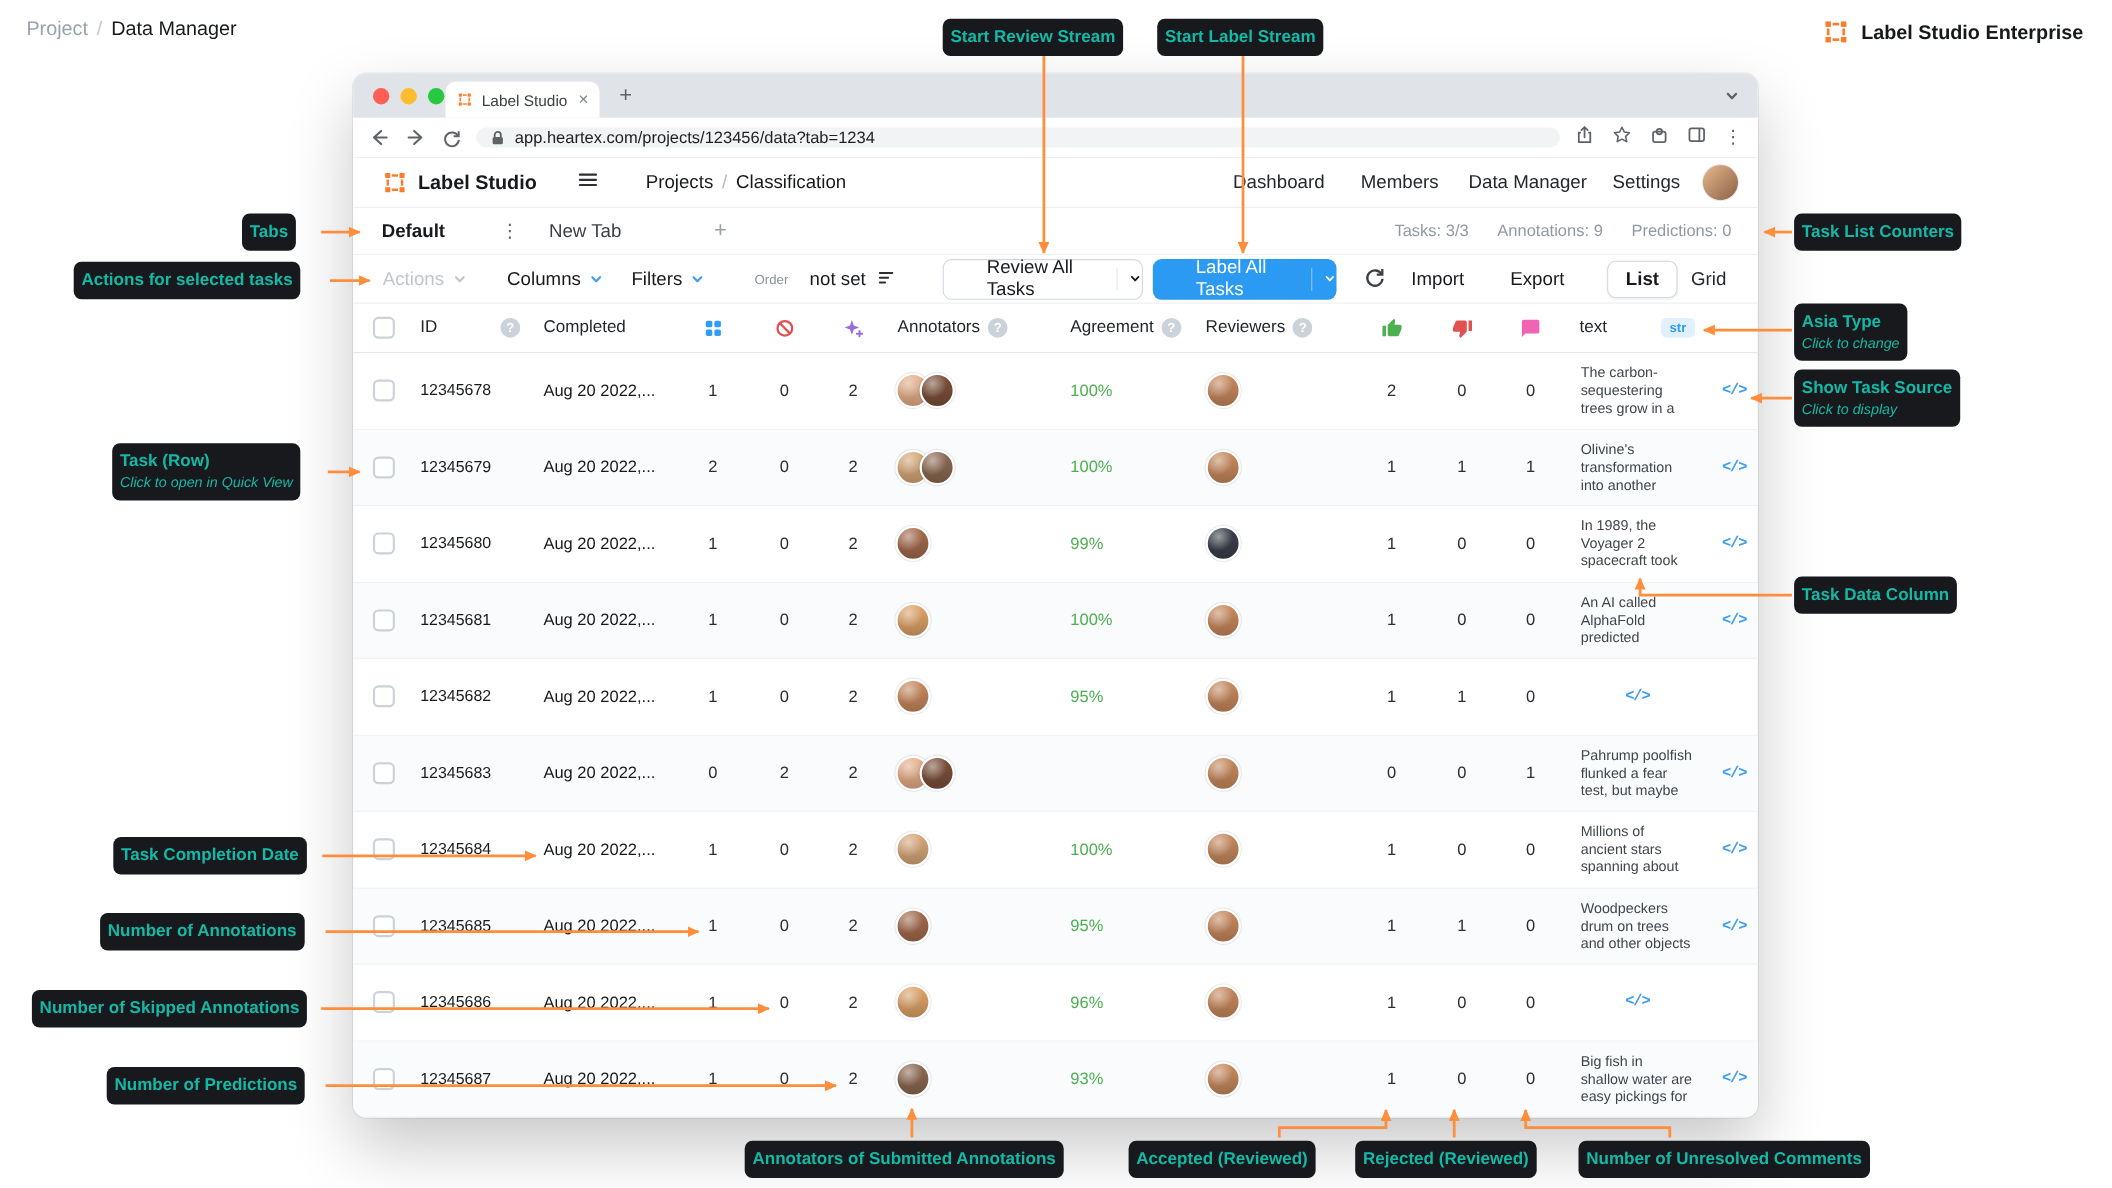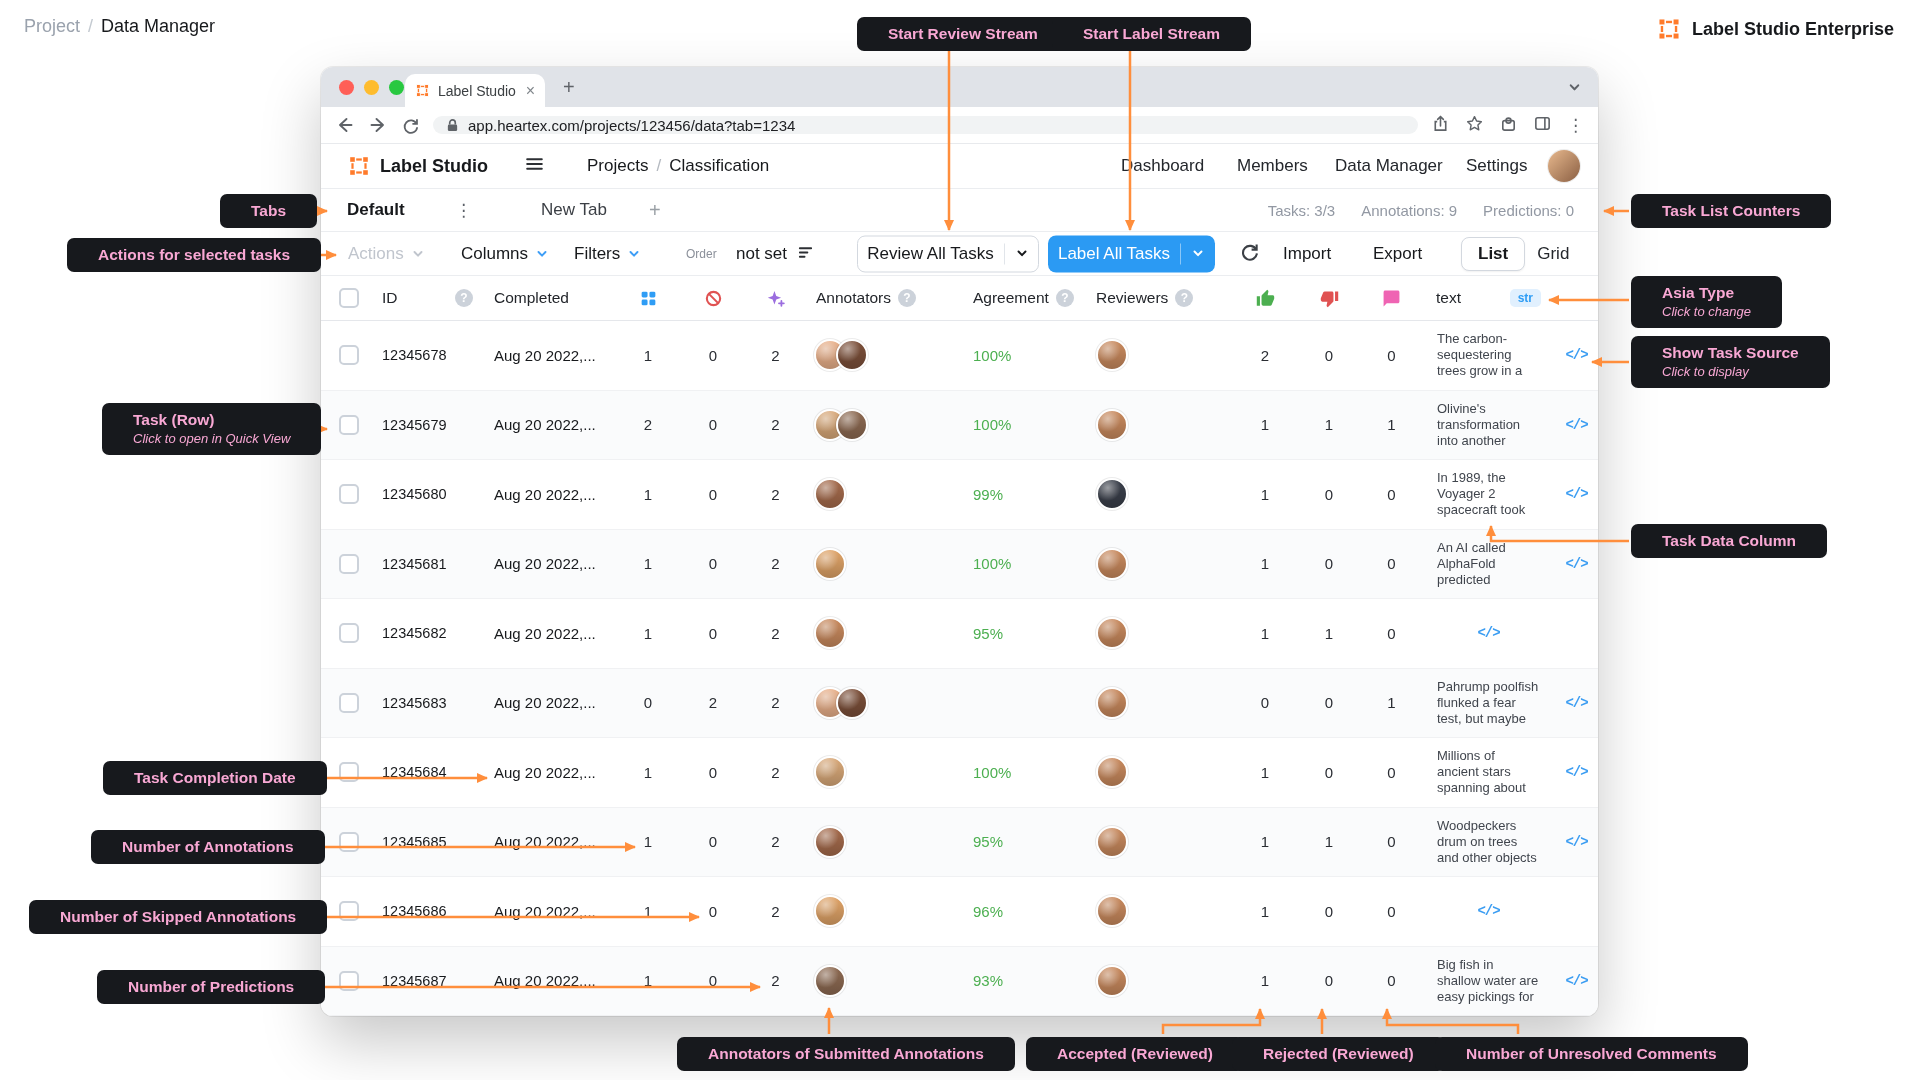--- a/index.html
+++ b/index.html
@@ -43,34 +43,34 @@
   .nav-item { font-size:17px; color:#24272c; }
   .nav-0{ left:800px; } .nav-1{ left:916px; } .nav-2{ left:1014px; } .nav-3{ left:1145px; }
   .hdr-avatar { left:1227px; width:32px; height:32px; border-radius:50%;
     background:linear-gradient(135deg,#e8b98e,#8a5f43); box-shadow:0 0 0 1px rgba(0,0,0,.08); }
 
   
   .tabsrow { position:relative; height:43px; background:#fff; border-bottom:1px solid #ebedf0; }
   .tabsrow > * { position:absolute; top:50%; transform:translateY(-50%); }
   .vt-active { left:26px; font-size:17px; font-weight:600; }
   .vt-kebab { left:134px; color:#5a5f66; font-size:17px; }
-  .vt-new { left:178px; font-size:17px; color:#3b3f45;margin-left:42px; }
+  .vt-new { left:178px; font-size:17px; color:#3b3f45; }
   .vt-add { left:328px; font-size:20px; color:#9aa0a6; }
   .counters { right:24px; display:flex; gap:26px; font-size:15px; color:#9298a3; }
 
   
   .toolbar { position:relative; height:44px; background:#fff; border-bottom:1px solid #ebedf0; font-size:17px; }
   .toolbar > * { position:absolute; top:50%; transform:translateY(-50%); }
   .tb-drop { display:flex; align-items:center; gap:7px; }
   .tb-actions { left:27px; color:#c0c5cd; }
   .tb-columns { left:140px; } .tb-filters { left:253px; }
   .chev-blue { color:#3e9ef6; }
   .tb-order-label { left:365px; font-size:12px; color:#8b909a; }
   .tb-notset { left:415px; display:flex; gap:10px; }
-  .btn { display:flex; align-items:center; justify-content:center; border-radius:8px; height:37px; }
+  .btn { display:flex; align-items:center; justify-content:flex-start; border-radius:8px; height:37px;padding-left:39px; }
   .tb-review { left:536px; width:182px; border:1px solid #d3d8df; gap:10px; }
   .tb-review .divider { width:1px; height:21px; background:#e1e5ea; }
   .tb-label { left:727px; width:167px; background:#2b9af3; color:#fff; gap:10px; }
   .tb-label .divider { width:1px; height:21px; background:rgba(255,255,255,.45); }
   .tb-refresh { left:918px; color:#3c4046; }
   .tb-import { left:962px; } .tb-export { left:1052px; }
   .viewtoggle { left:1140px; display:flex; align-items:center; gap:12px; }
   .vt-list { height:34px; padding:0 16px; border:1px solid #d3d8df; border-radius:8px;
     display:flex; align-items:center; font-weight:600; background:#fff; box-shadow:0 1px 2px rgba(0,0,0,.06); }
   .vt-grid { color:#24272c; }
@@ -103,22 +103,22 @@
   .source-icon { color:#3b9df2; font-family:"Liberation Mono","DejaVu Sans Mono",monospace;
     font-size:14px; font-weight:700; letter-spacing:-1px; }
   .avatar { width:32px; height:32px; border-radius:50%; flex:none; border:2px solid #fff;
     box-shadow:0 0 0 1px rgba(0,0,0,.08);
     background-image:radial-gradient(circle at 35% 28%, rgba(255,255,255,.5), rgba(255,255,255,0) 48%),
       linear-gradient(rgba(0,0,0,0), rgba(0,0,0,.22)); }
   .avatar.stacked { margin-left:-10px; }
 
   
   .overlay { position:absolute; left:0; top:0; z-index:5; pointer-events:none; }
-  .callout { position:absolute; z-index:6; background:#17191d; color:#f9a8d4; border-radius:7px;
-    padding:8px 31px; font-size:15.5px; font-weight:700; line-height:1.18; white-space:nowrap; }
+  .callout { position:absolute; z-index:6; background:#17191d; color:#14b8a6; border-radius:7px;
+    padding:8px 7px; font-size:15.5px; font-weight:700; line-height:1.18; white-space:nowrap; }
   .callout .c-sub { font-size:13px; font-style:italic; font-weight:400; margin-top:2px; }
 
   .icon-defs { position:absolute; width:0; height:0; overflow:hidden; }
 </style>
 </head>
 <body>
 
 <svg class="icon-defs" aria-hidden="true">
   <defs>
     <symbol id="i-chev" viewBox="0 0 14 14">

